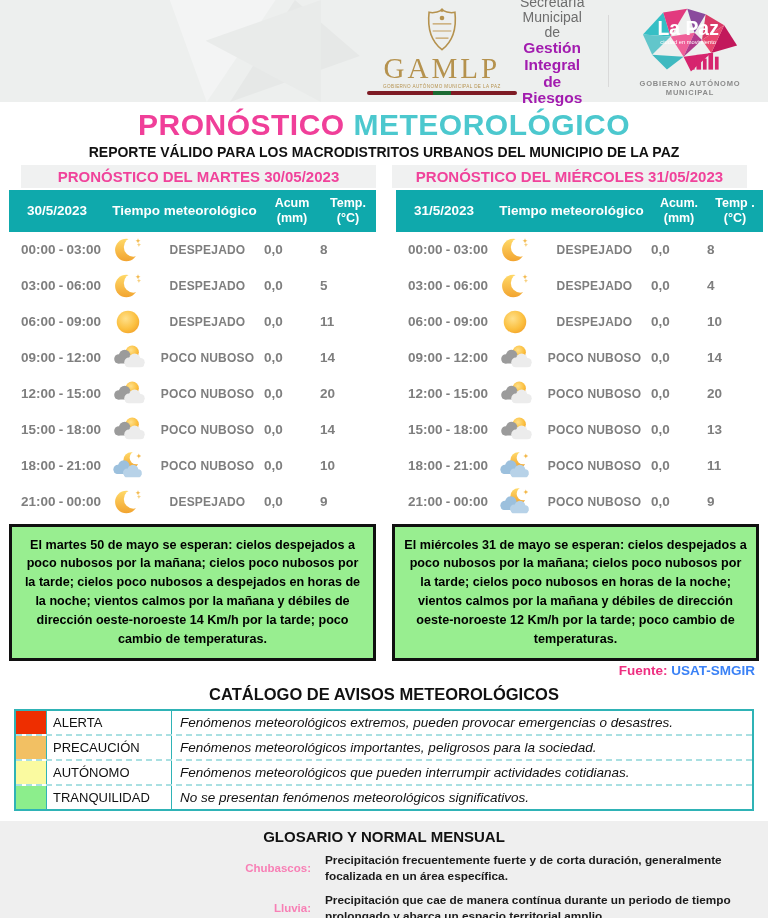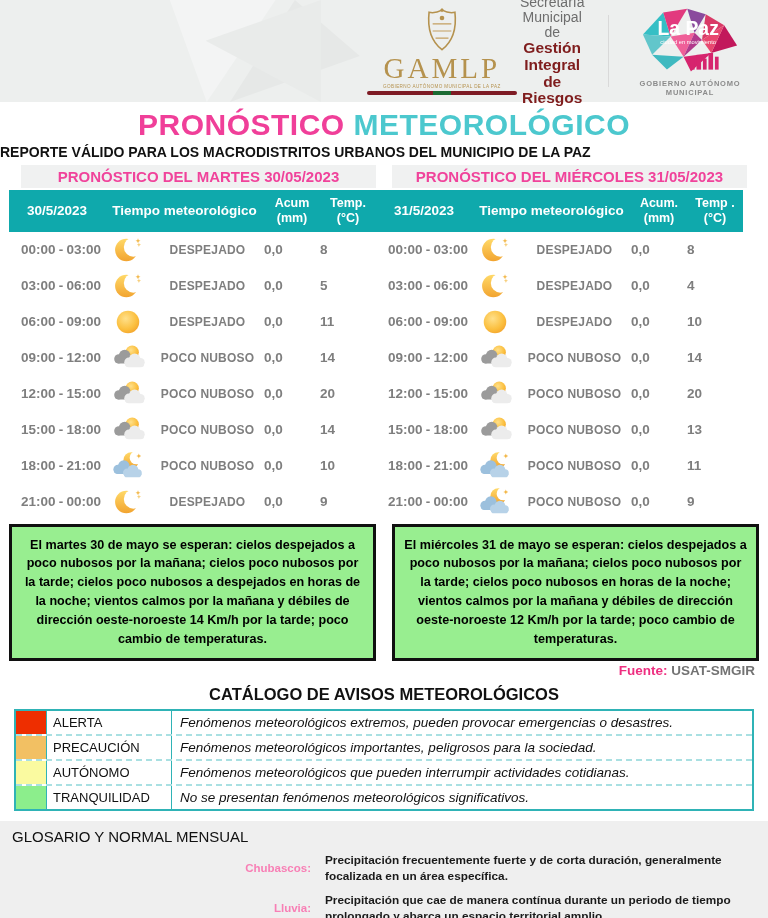--- a/index.html
+++ b/index.html
@@ -14,74 +14,74 @@
   .hdr>*{position:relative;z-index:1;}
   .gamlp{width:170px;margin-left:16px;text-align:center;}
   .shield{width:44px;height:46px;display:block;margin:0 auto;}
   .gamlp-txt{font-family:"Liberation Serif",serif;font-size:29px;color:#b5924e;letter-spacing:3px;line-height:1;}
   .gamlp-cap{font-size:4.6px;color:#b5924e;letter-spacing:.4px;margin-top:1px;}
   .ribbon{height:4px;width:150px;margin:2px auto 0;border-radius:2px;
           background:linear-gradient(90deg,#7e1b24 0 44%,#1c6b33 44% 56%,#7e1b24 56% 100%);}
   .spacer{flex:1;}
   .secretaria{text-align:center;line-height:1.08;}
   .sec-l1{color:#6d6d6d;font-size:14px;}
-  .sec-l2,.sec-l3{color:#7f1d1d;font-weight:bold;font-size:15.5px;}
+  .sec-l2,.sec-l3{color:#a21caf;font-weight:bold;font-size:15.5px;}
   .vdiv{width:1px;height:72px;background:#d9d9d9;margin:0 16px 0 20px;}
   .lapaz{width:150px;margin-right:12px;text-align:center;}
   .lapaz svg{width:132px;height:72px;display:block;margin:0 auto;}
   .lapaz-cap{font-size:7.5px;font-weight:bold;color:#8b8b8b;letter-spacing:.8px;margin-top:2px;}
 
   
   .title{margin:7px 0 0;text-align:center;font-size:30px;font-weight:bold;letter-spacing:.5px;line-height:1.05;}
   .t-pink{color:#f03f99;}
   .t-cyan{color:#4cc8ce;}
-  .subtitle{font-weight:bold;font-size:14px;color:#111;margin-top:3px;}
+  .subtitle{text-align:center;font-weight:bold;font-size:14px;color:#111;margin-top:3px;}
   .ttl-row{display:flex;gap:16px;padding:0 21px;margin-top:5px;}
   .f-ttl{width:367px;background:#f0f1f1;color:#f0439b;font-weight:bold;font-size:15px;text-align:center;padding:3px 0;box-sizing:border-box;}
 
   
-  .tables{display:flex;gap:0;padding:0 9px;margin-top:2px;}
+  .tables{display:flex;gap:20px;padding:0 9px;margin-top:2px;}
   .ftable{width:367px;background:#fff;}
   .thead{display:grid;grid-template-columns:96px 159px 56px 56px;background:#0fa9ac;color:#fff;font-weight:bold;
          height:42px;align-items:center;text-align:center;font-size:13.5px;}
   .th-sm{display:flex;flex-direction:column;line-height:1.2;font-size:12.5px;}
   .trow{display:grid;grid-template-columns:96px 46px 113px 56px 56px;height:36px;align-items:center;
         color:#7e7e7e;font-weight:bold;}
   .td.time{display:flex;justify-content:space-between;padding:0 4px 0 12px;font-size:13.5px;}
   .td.iconc{text-align:center;}
   .wicon{width:38px;height:30px;vertical-align:middle;}
   .td.cond{text-align:center;font-size:12px;letter-spacing:.2px;}
   .td.num{text-align:left;font-size:13.5px;}
 
   
   .summaries{display:flex;gap:16px;padding:0 9px;margin-top:4px;}
   .sumbox{flex:1;background:#98ee90;border:3px solid #101010;color:#000;font-weight:bold;font-size:12.6px;
           text-align:center;padding:9px 9px;line-height:1.5;box-sizing:border-box;}
   .fuente{text-align:right;padding-right:13px;font-weight:bold;font-size:13.5px;margin-top:2px;}
   .fu-l{color:#ee2f80;}
-  .fu-v{color:#737373;}
+  .fu-v{color:#3b82f6;}
 
   
   .cat-title{text-align:center;font-weight:bold;font-size:16.5px;color:#111;margin:7px 0 5px;}
   .catalog{margin:0 14px;border:2.5px solid #2fb3b6;}
   .cat-row{display:grid;grid-template-columns:30px 126px 1fr;height:23px;align-items:stretch;
            border-bottom:2px dashed #a9e0e2;}
   .cat-row:last-child{border-bottom:none;}
   .swatch{height:100%;}
   .cat-label{display:flex;align-items:center;padding-left:6px;font-size:13px;color:#111;
              border-left:1.5px solid #2fb3b6;border-right:1.5px solid #2fb3b6;}
   .cat-desc{display:flex;align-items:center;padding-left:8px;font-style:italic;font-size:13.5px;color:#111;}
 
   
   .glossary{position:relative;margin-top:10px;background:#efefef;padding:7px 0 12px;}
   .gfacet{position:absolute;top:0;pointer-events:none;}
   .g1{right:0;width:190px;height:100%;background:#e2e2e2;clip-path:polygon(30% 0,100% 0,100% 100%,0 100%);}
   .g2{left:0;width:170px;height:75%;background:#e9e9e9;clip-path:polygon(0 0,100% 0,25% 100%,0 70%);}
   .glossary>*{position:relative;z-index:1;}
-  .glo-title{text-align:left;font-weight:normal;font-size:15px;color:#111;margin-bottom:4px;padding-left:12px;}
+  .glo-title{text-align:center;font-weight:bold;font-size:15px;color:#111;margin-bottom:4px;}
   .glo-row{display:flex;align-items:center;margin:7px 0;}
   .glo-term{width:325px;text-align:right;color:#f87fb5;font-weight:bold;font-size:11.5px;
             padding-right:14px;box-sizing:border-box;line-height:1.35;}
   .glo-def{flex:1;font-weight:bold;font-size:11.8px;color:#1a1a1a;line-height:1.4;}
   .svgdefs{position:absolute;width:0;height:0;overflow:hidden;}
 </style>
 </head>
 <body>
 
 <div class="page">
@@ -437,21 +437,21 @@
               <use href="#moon-cloud-icon"></use>
             </svg></div>
         <div class="td cond">POCO NUBOSO</div>
         <div class="td num">0,0</div>
         <div class="td num">9</div>
       </div>
     </section>
   </div>
 
   <div class="summaries">
-    <div class="sumbox">El martes 30 de mayo se esperan: cielos despejados a poco nubosos por la mañana; cielos poco nubosos por la tarde; cielos poco nubosos a despejados en horas de la noche; vientos calmos por la mañana y débiles de dirección oeste-noroeste 14 Km/h por la tarde; poco cambio de temperaturas.</div>
+    <div class="sumbox">El martes 50 de mayo se esperan: cielos despejados a poco nubosos por la mañana; cielos poco nubosos por la tarde; cielos poco nubosos a despejados en horas de la noche; vientos calmos por la mañana y débiles de dirección oeste-noroeste 14 Km/h por la tarde; poco cambio de temperaturas.</div>
     <div class="sumbox">El miércoles 31 de mayo se esperan: cielos despejados a poco nubosos por la mañana; cielos poco nubosos por la tarde; cielos poco nubosos en horas de la noche; vientos calmos por la mañana y débiles de dirección oeste-noroeste 12 Km/h por la tarde; poco cambio de temperaturas.</div>
   </div>
 
   <div class="fuente"><span class="fu-l">Fuente:</span> <span class="fu-v">USAT-SMGIR</span></div>
 
   <div class="cat-title">CATÁLOGO DE AVISOS METEOROLÓGICOS</div>
   <div class="catalog">
     <div class="cat-row">
       <div class="swatch" style="background: rgb(238, 46, 0);"></div>
       <div class="cat-label">ALERTA</div>

